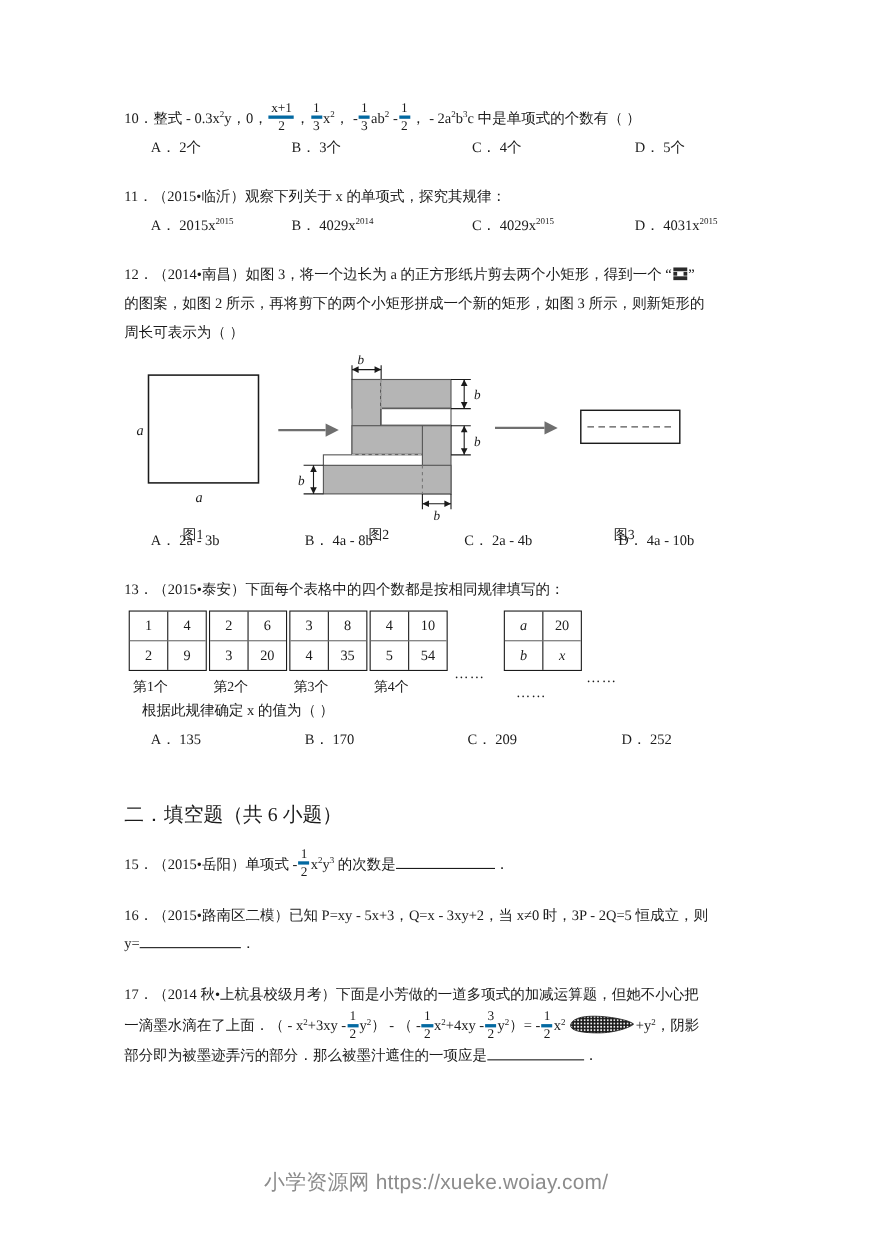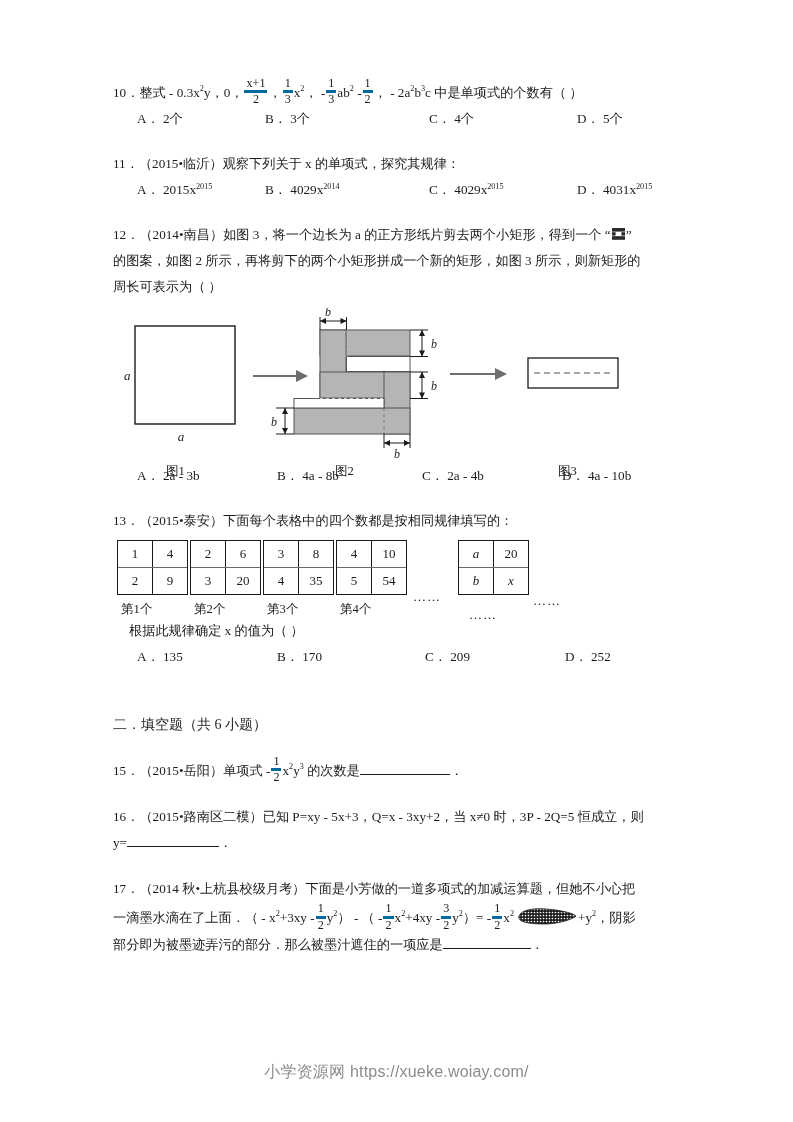--- a/index.html
+++ b/index.html
@@ -17,21 +17,21 @@
   }
   .page {
     position: absolute;
     left: 0; top: 0;
     width: 793px;
     height: 1122px;
   }
   .content {
     position: absolute;
     left: 113px;
-    top: 77px;
+    top: 92px;
     width: 580px;
   }
 
   
   .q {
     margin-bottom: 2px;
     font-size: 13.2px;
     line-height: 26px;
   }
   .q-line {
@@ -147,21 +147,21 @@
     white-space: nowrap;
   }
   .dots {
     position: absolute;
     font-size: 13px;
     letter-spacing: 1px;
   }
 
   
   .section-head {
-    font-size: 14px;
+    font-size: 18px;
     line-height: 24px;
     margin-top: 16px;
   }
 
   
   .blot {
     display: inline-block;
     width: 62px;
     height: 17px;
     vertical-align: -3px;
@@ -169,21 +169,21 @@
   }
 
   
   .footer {
     position: absolute;
     left: 0;
     top: 1062px;
     width: 793px;
     text-align: center;
     font-family: "Liberation Sans", sans-serif;
-    font-size: 16px;
+    font-size: 19px;
     color: #8c8c8c;
     letter-spacing: 0.2px;
   }
   .spacer-md { height: 18px; }
   .spacer-lg { height: 26px; }
 </style>
 </head>
 <body>
 
 <div class="page">

